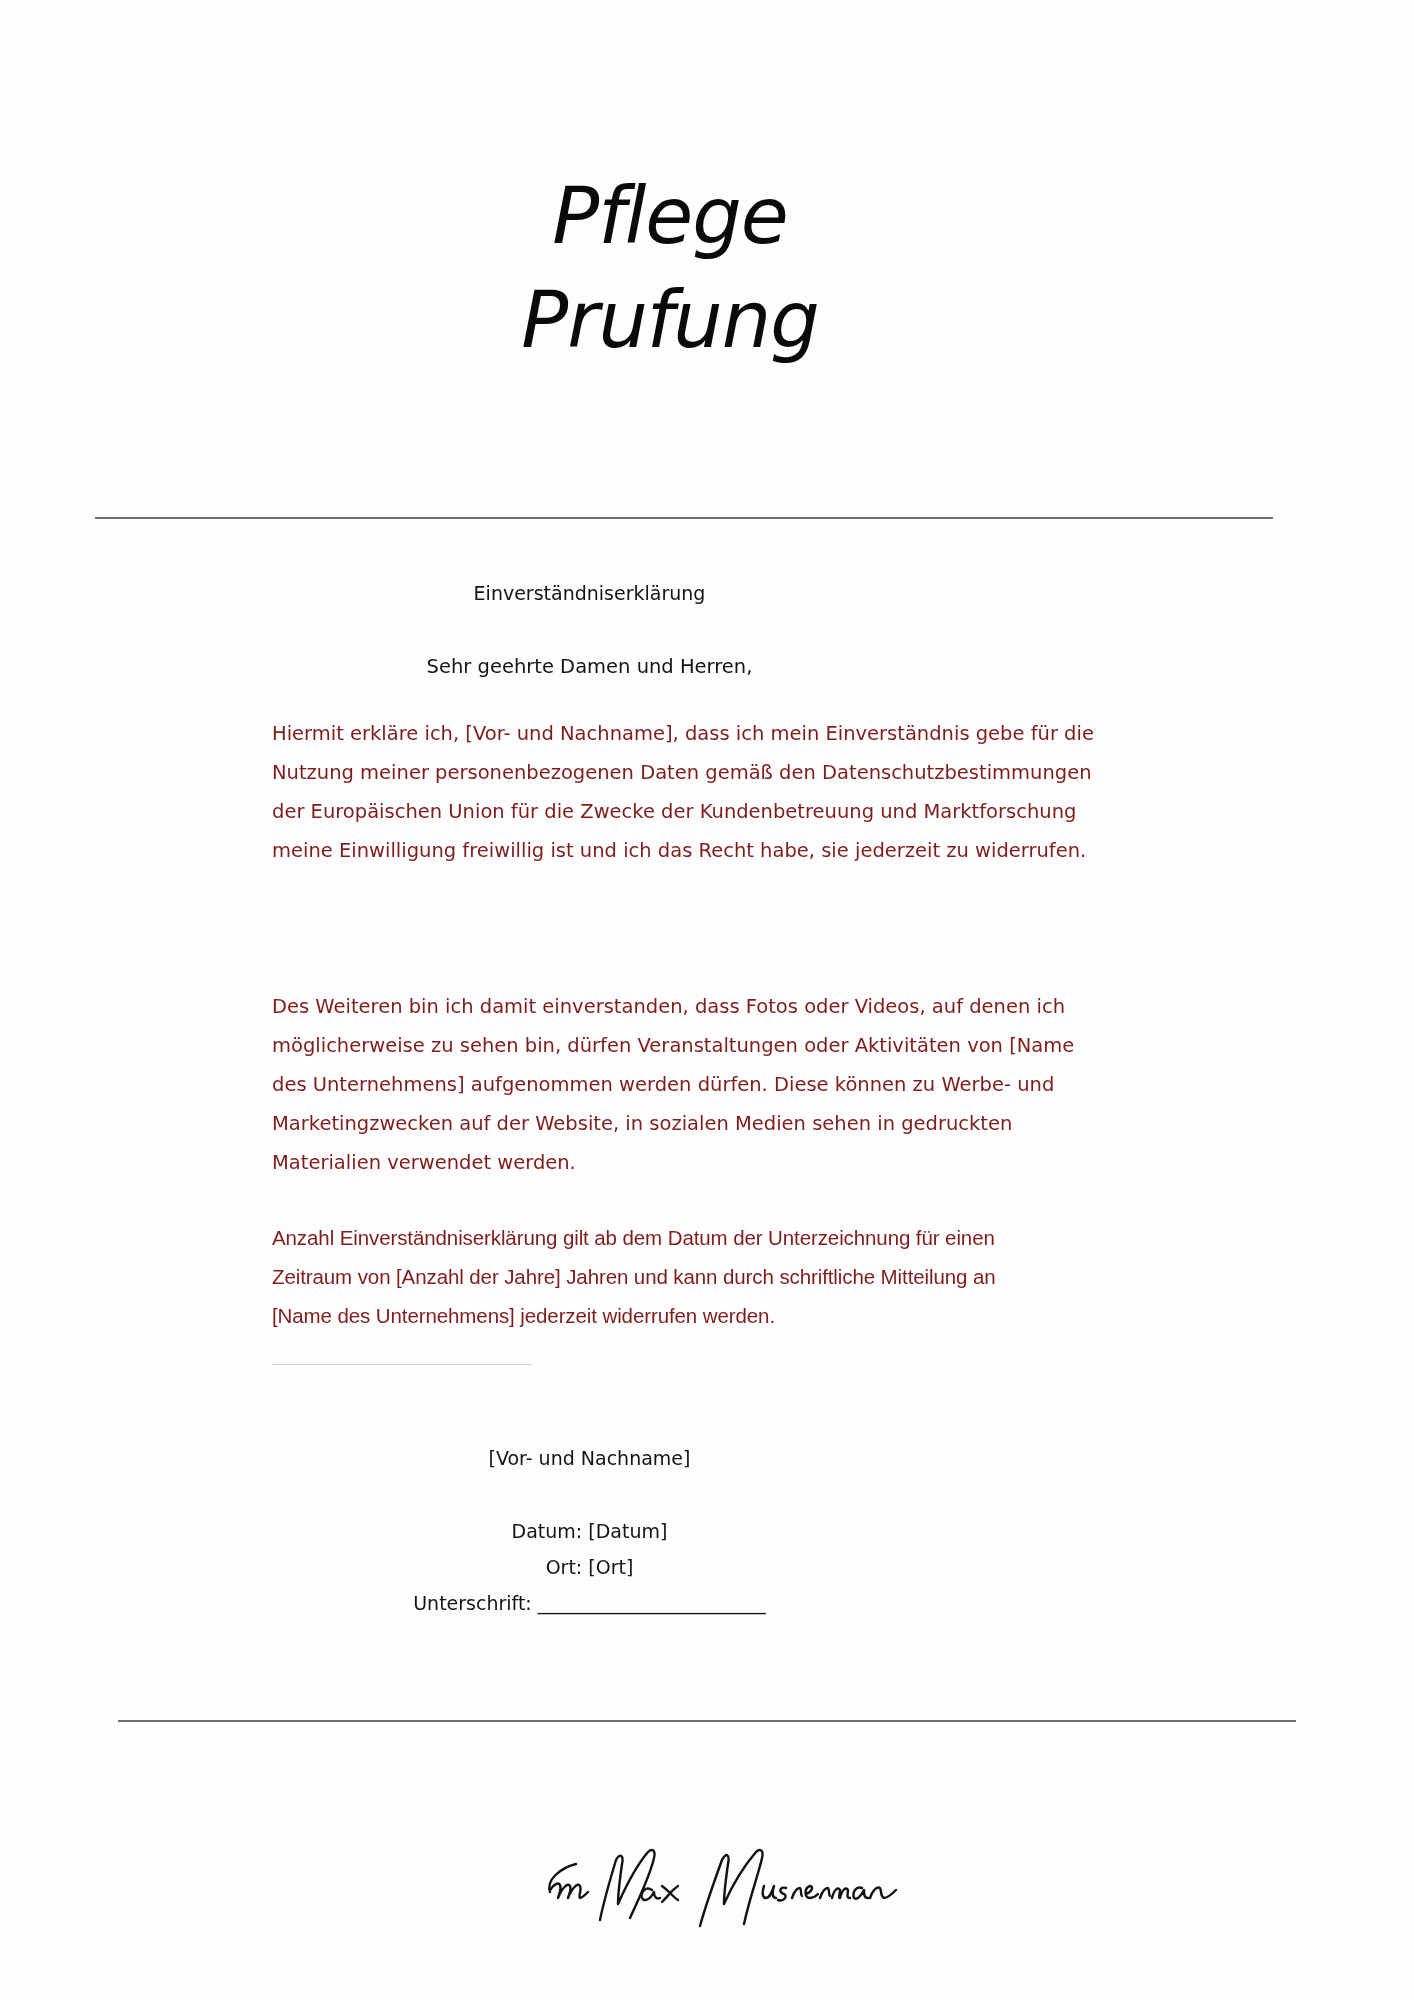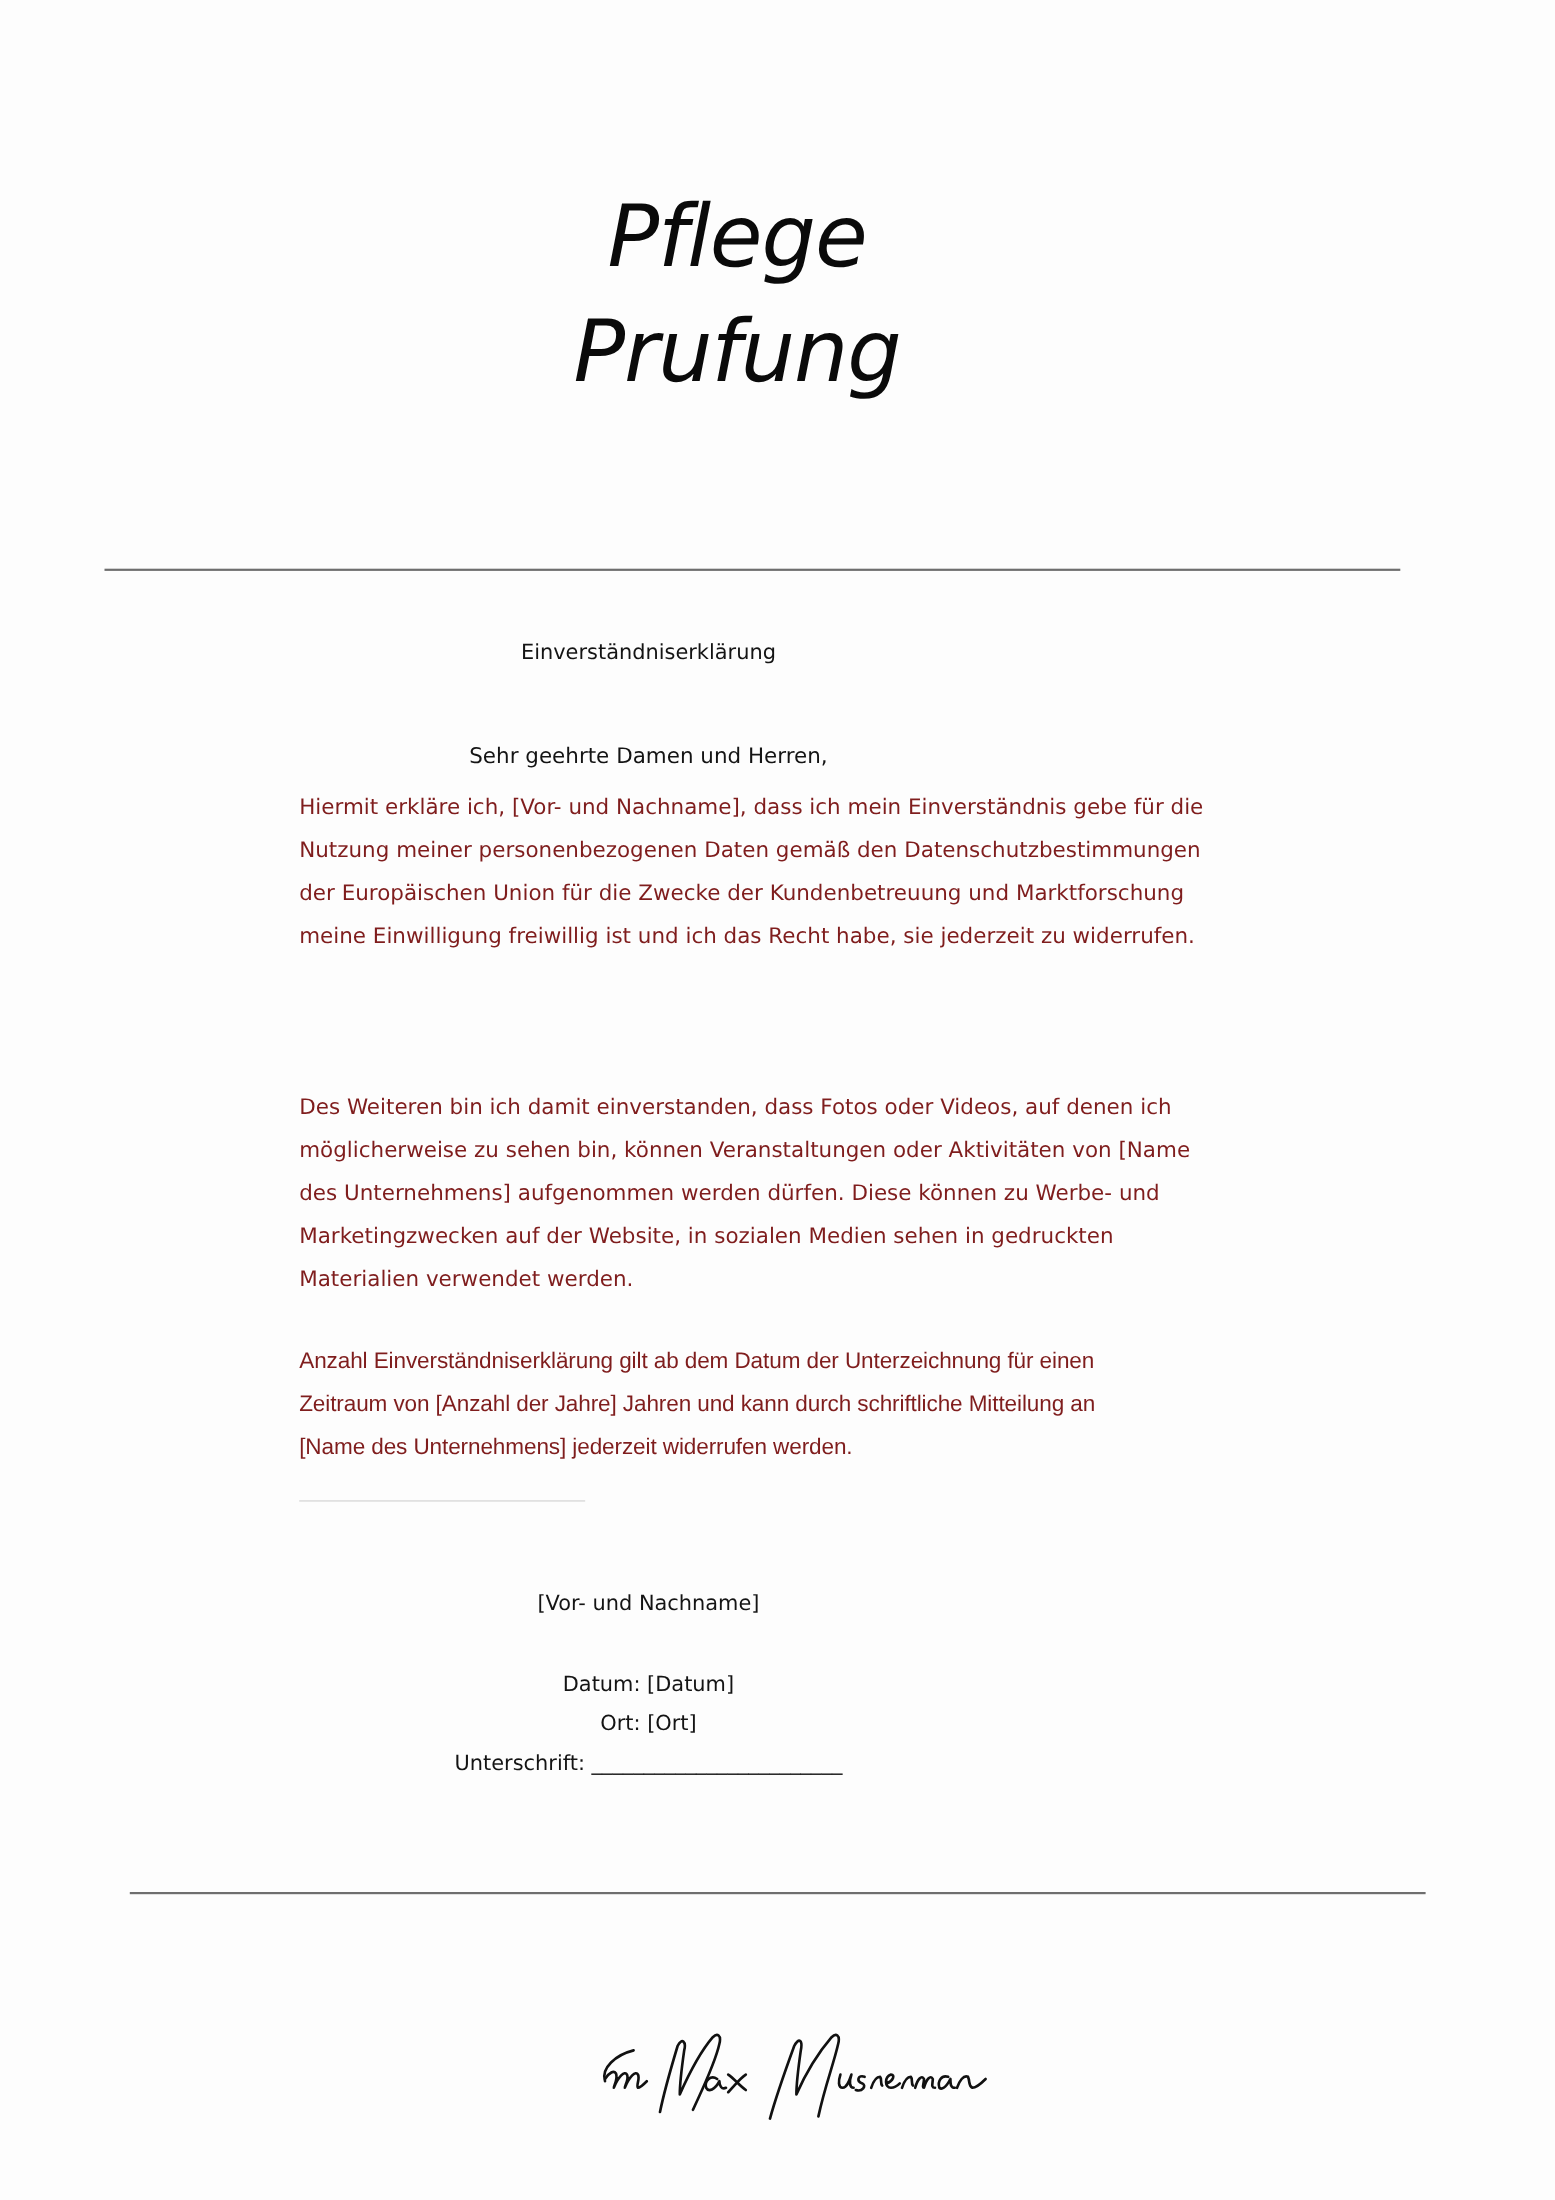--- a/index.html
+++ b/index.html
@@ -47,21 +47,21 @@
       position: absolute;
       left: 0;
       width: 1179px;
       text-align: center;
       color: #141414;
       font-family: "DejaVu Sans", sans-serif;
       font-size: 19px;
       line-height: 28px;
     }
     .heading { top: 579px; font-size: 19px; }
-    .salutation { top: 653px; font-size: 19.5px; margin-top: 21px; }
+    .salutation { top: 653px; font-size: 19.5px; }
     .body {
       position: absolute;
       left: 272px;
       width: 920px;
       color: #7f1d1d;
       font-family: "DejaVu Sans", sans-serif;
       font-size: 19.5px;
       line-height: 39px;
     }
     .body p {
@@ -103,21 +103,21 @@
 
   <div class="body para1">
     <p>Hiermit erkläre ich, [Vor- und Nachname], dass ich mein Einverständnis gebe für die</p>
     <p>Nutzung meiner personenbezogenen Daten gemäß den Datenschutzbestimmungen</p>
     <p>der Europäischen Union für die Zwecke der Kundenbetreuung und Marktforschung</p>
     <p>meine Einwilligung freiwillig ist und ich das Recht habe, sie jederzeit zu widerrufen.</p>
   </div>
 
   <div class="body para2">
     <p>Des Weiteren bin ich damit einverstanden, dass Fotos oder Videos, auf denen ich</p>
-    <p>möglicherweise zu sehen bin, können Veranstaltungen oder Aktivitäten von [Name</p>
+    <p>möglicherweise zu sehen bin, dürfen Veranstaltungen oder Aktivitäten von [Name</p>
     <p>des Unternehmens] aufgenommen werden dürfen. Diese können zu Werbe- und</p>
     <p>Marketingzwecken auf der Website, in sozialen Medien sehen in gedruckten</p>
     <p>Materialien verwendet werden.</p>
   </div>
 
   <div class="body para3">
     <p>Anzahl Einverständniserklärung gilt ab dem Datum der Unterzeichnung für einen</p>
     <p>Zeitraum von [Anzahl der Jahre] Jahren und kann durch schriftliche Mitteilung an</p>
     <p>[Name des Unternehmens] jederzeit widerrufen werden.</p>
   </div>

